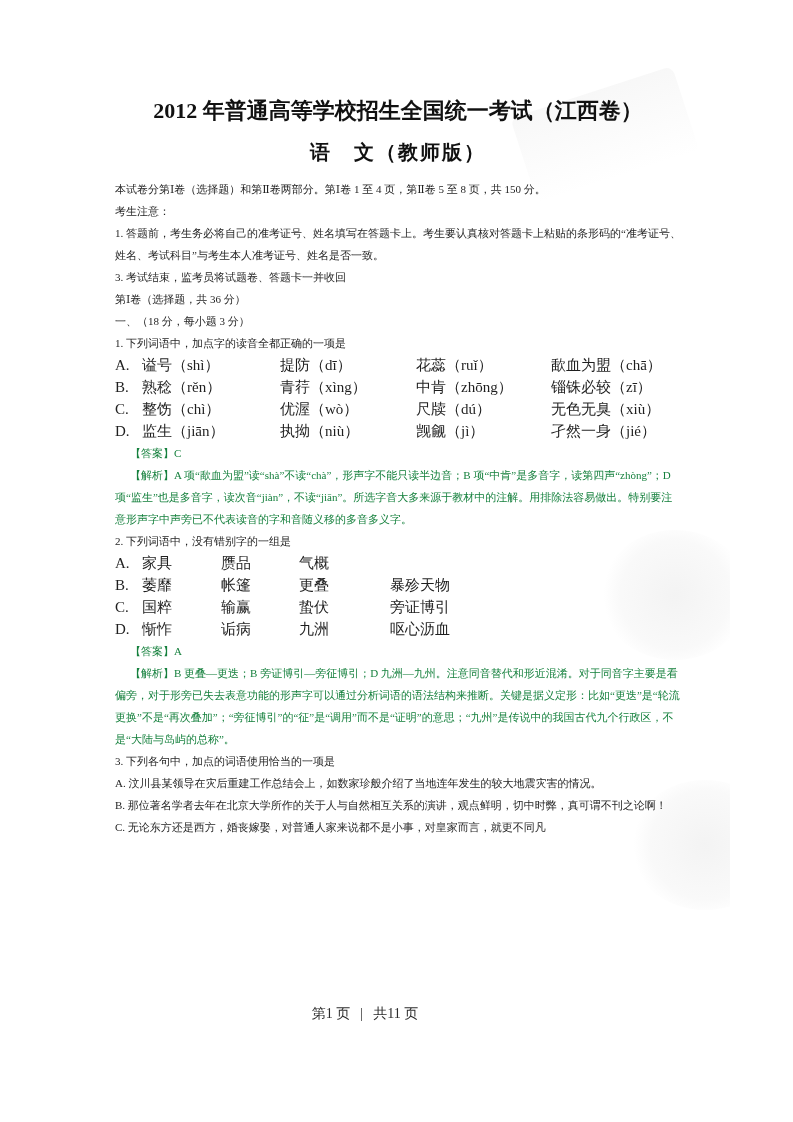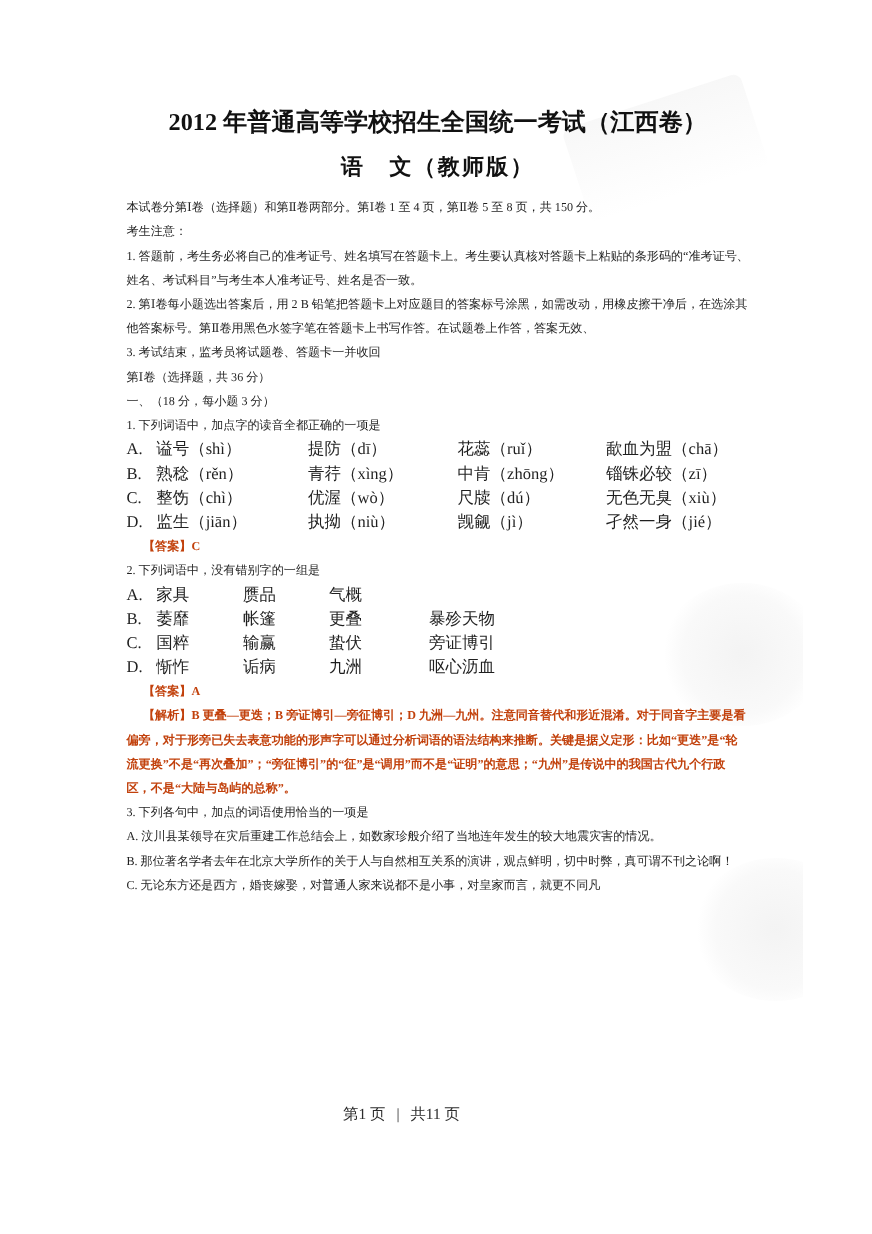--- a/index.html
+++ b/index.html
@@ -30,21 +30,21 @@
     letter-spacing:2px;
     color:#111;
   }
   .body-text p { margin:0; font-size:11px; line-height:22px; }
   .opt-row {
     display:grid;
     font-size:15px; line-height:22px;
   }
   .q1-row { grid-template-columns:27px 138px 136px 135px auto; }
   .q2-row { grid-template-columns:27px 79px 78px 91px auto; }
-  .red { color:#c2410c;font-weight:bold; }
+  .red { color:#15803d; }
   .indent { text-indent:15px; }
   .footer {
     position:absolute;
     left:0; right:0; top:1004px;
     text-align:center;
     font-size:14px; line-height:20px;
     color:#2b2b2b;
   }
   .footer span { margin:0 5px; }
   
@@ -68,21 +68,20 @@
   <div class="wm wm1"></div>
   <div class="wm wm2"></div>
 
   <div class="content body-text">
     <div class="title">2012 年普通高等学校招生全国统一考试（江西卷）</div>
     <div class="subtitle">语　文（教师版）</div>
 
     <p>本试卷分第Ⅰ卷（选择题）和第Ⅱ卷两部分。第Ⅰ卷 1 至 4 页，第Ⅱ卷 5 至 8 页，共 150 分。</p>
     <p>考生注意：</p>
     <p>1. 答题前，考生务必将自己的准考证号、姓名填写在答题卡上。考生要认真核对答题卡上粘贴的条形码的“准考证号、姓名、考试科目”与考生本人准考证号、姓名是否一致。</p>
-    <p>2. 第Ⅰ卷每小题选出答案后，用 2 B 铅笔把答题卡上对应题目的答案标号涂黑，如需改动，用橡皮擦干净后，在选涂其他答案标号。第Ⅱ卷用黑色水签字笔在答题卡上书写作答。在试题卷上作答，答案无效、</p>
     <p>3. 考试结束，监考员将试题卷、答题卡一并收回</p>
     <p>第Ⅰ卷（选择题，共 36 分）</p>
     <p>一、（18 分，每小题 3 分）</p>
 
     <p>1. 下列词语中，加点字的读音全都正确的一项是</p>
     <div class="opt-row q1-row">
       <span>A.</span>
       <span>谥号（shì）</span>
       <span>提防（dī）</span>
       <span>花蕊（ruǐ）</span>
@@ -103,20 +102,21 @@
       <span>无色无臭（xiù）</span>
     </div>
     <div class="opt-row q1-row">
       <span>D.</span>
       <span>监生（jiān）</span>
       <span>执拗（niù）</span>
       <span>觊觎（jì）</span>
       <span>孑然一身（jié）</span>
     </div>
     <p class="red indent">【答案】C</p>
+    <p class="red indent">【解析】A 项“歃血为盟”读“shà”不读“chà”，形声字不能只读半边音；B 项“中肯”是多音字，读第四声“zhòng”；D 项“监生”也是多音字，读次音“jiàn”，不读“jiān”。所选字音大多来源于教材中的注解。用排除法容易做出。特别要注意形声字中声旁已不代表读音的字和音随义移的多音多义字。</p>
 
     <p>2. 下列词语中，没有错别字的一组是</p>
     <div class="opt-row q2-row">
       <span>A.</span>
       <span>家具</span>
       <span>赝品</span>
       <span>气概</span>
     </div>
     <div class="opt-row q2-row">
       <span>B.</span>

